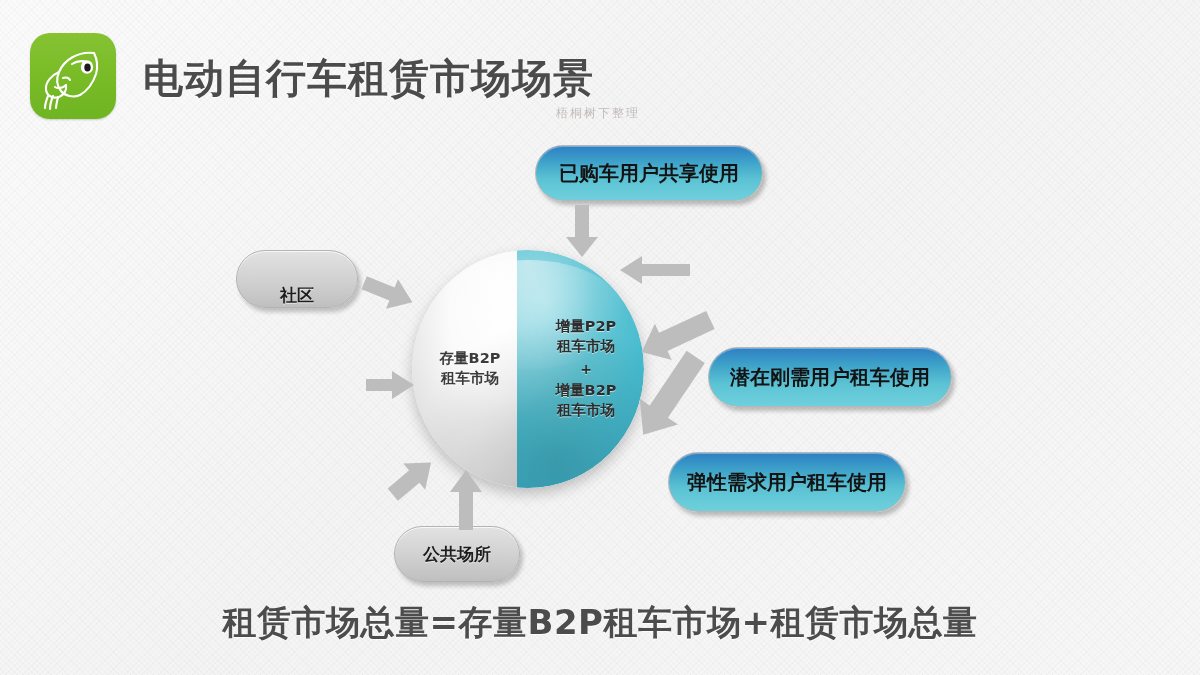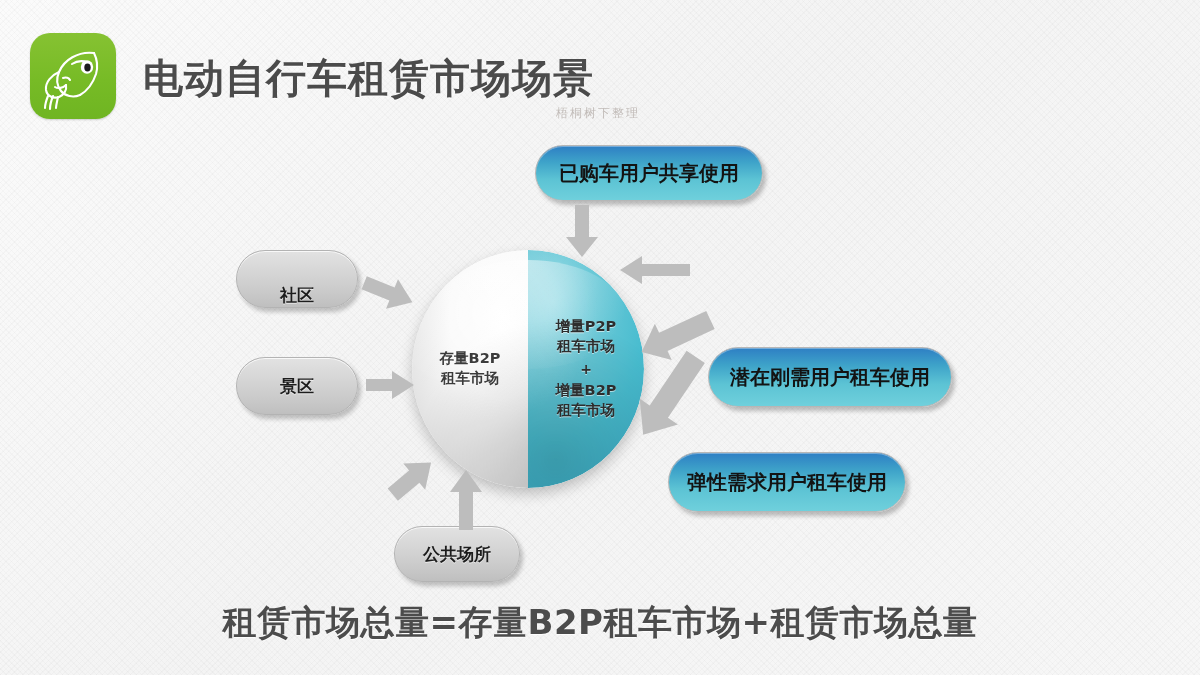--- a/index.html
+++ b/index.html
@@ -85,20 +85,21 @@
       radial-gradient(ellipse 120% 90% at 78% 28%, #ffffff 0%, #fafafa 38%, #e4e4e4 72%, #cfcfcf 100%);
     border-top-left-radius: 232px 238px;
     border-bottom-left-radius: 232px 238px;
   }
   .hemi.right {
     right: 0;
     background:
       radial-gradient(ellipse 130% 95% at 22% 22%, #8fd9e4 0%, #66c7d6 32%, #48bccf 62%, #3aa9c3 100%);
     border-top-right-radius: 232px 238px;
     border-bottom-right-radius: 232px 238px;
+    padding-left: 11px;
   }
   #sphere-gloss {
     position: absolute;
     left: 8%;
     top: 4%;
     width: 84%;
     height: 46%;
     border-radius: 50%;
     background: radial-gradient(ellipse at 50% 0%, rgba(255,255,255,0.5) 0%, rgba(255,255,255,0.12) 55%, rgba(255,255,255,0) 80%);
     pointer-events: none;
@@ -219,23 +220,20 @@
       </div>
     </div>
     <div id="sphere-gloss"></div>
     <div id="sphere-shade"></div>
   </div>
 
   <div class="gpill" style="left:236px; top:250px; width:122px; height:58px;align-items:flex-end;">
     <span>社区</span>
   </div>
 
-  <div class="gpill" style="left:236px; top:357px; width:122px; height:58px;">
-    <span>景区</span>
-  </div>
 
 
   <div class="gpill" style="left:394px; top:526px; width:126px; height:56px;text-align:right;">
     <span>公共场所</span>
   </div>
 
   <div class="bpill" style="left:535px; top:145px; width:228px; height:56px;">
     <span>已购车用户共享使用</span>
   </div>
 

